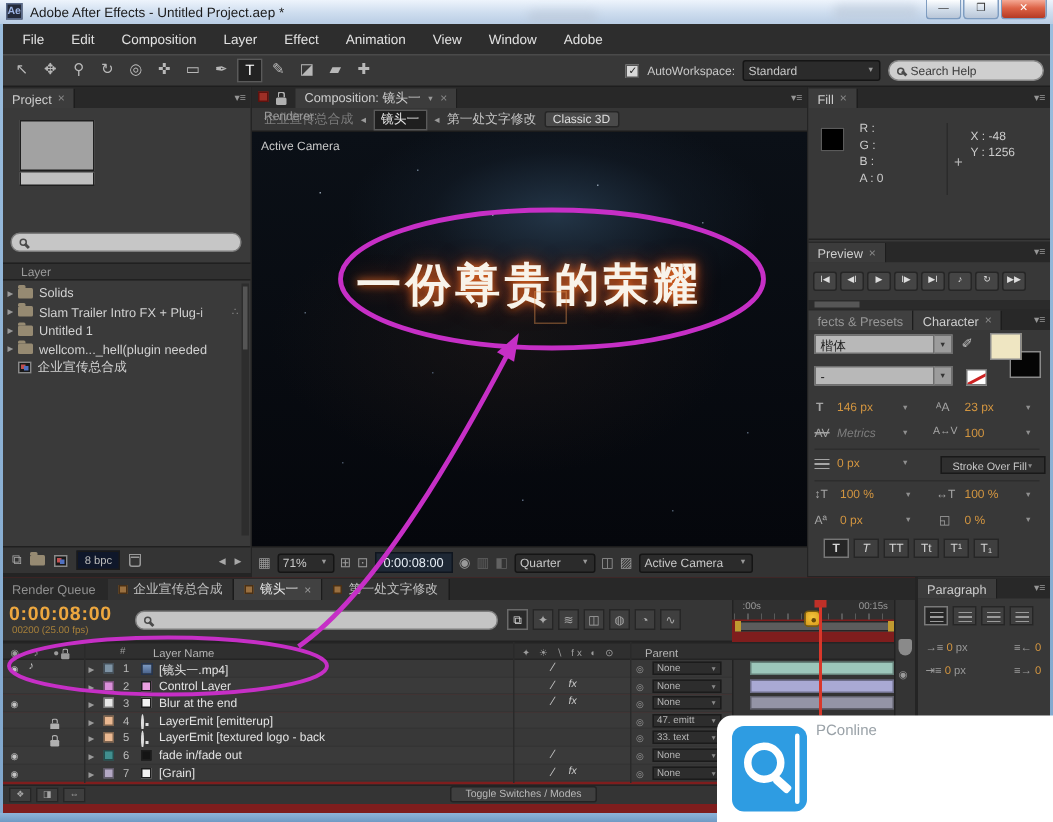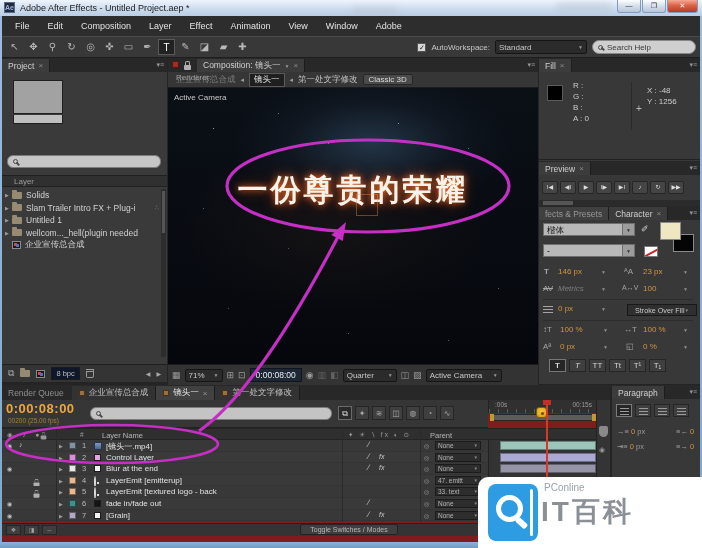--- a/index.html
+++ b/index.html
@@ -769,17 +769,16 @@
     <ellipse cx="112" cy="444" rx="106" ry="19" fill="none" stroke="#c62fc6" stroke-width="2.6"></ellipse>
     <path d="M 199 431 Q 258 390 340 233" fill="none" stroke="#c62fc6" stroke-width="3.2"></path>
     <polygon points="346,222 342.7,241.1 331.3,234.9" fill="#c62fc6"></polygon>
   </svg>
 
   <div class="wm">
     <span class="wlogo">
         <span class="wfold"></span>
       </span>
     <span class="wbrand">PConline</span>
-    <span class="wtitle">IT百科</span>
   </div>
 
   <div class="bstrip"></div>
 </div>
 
 </body></html>

